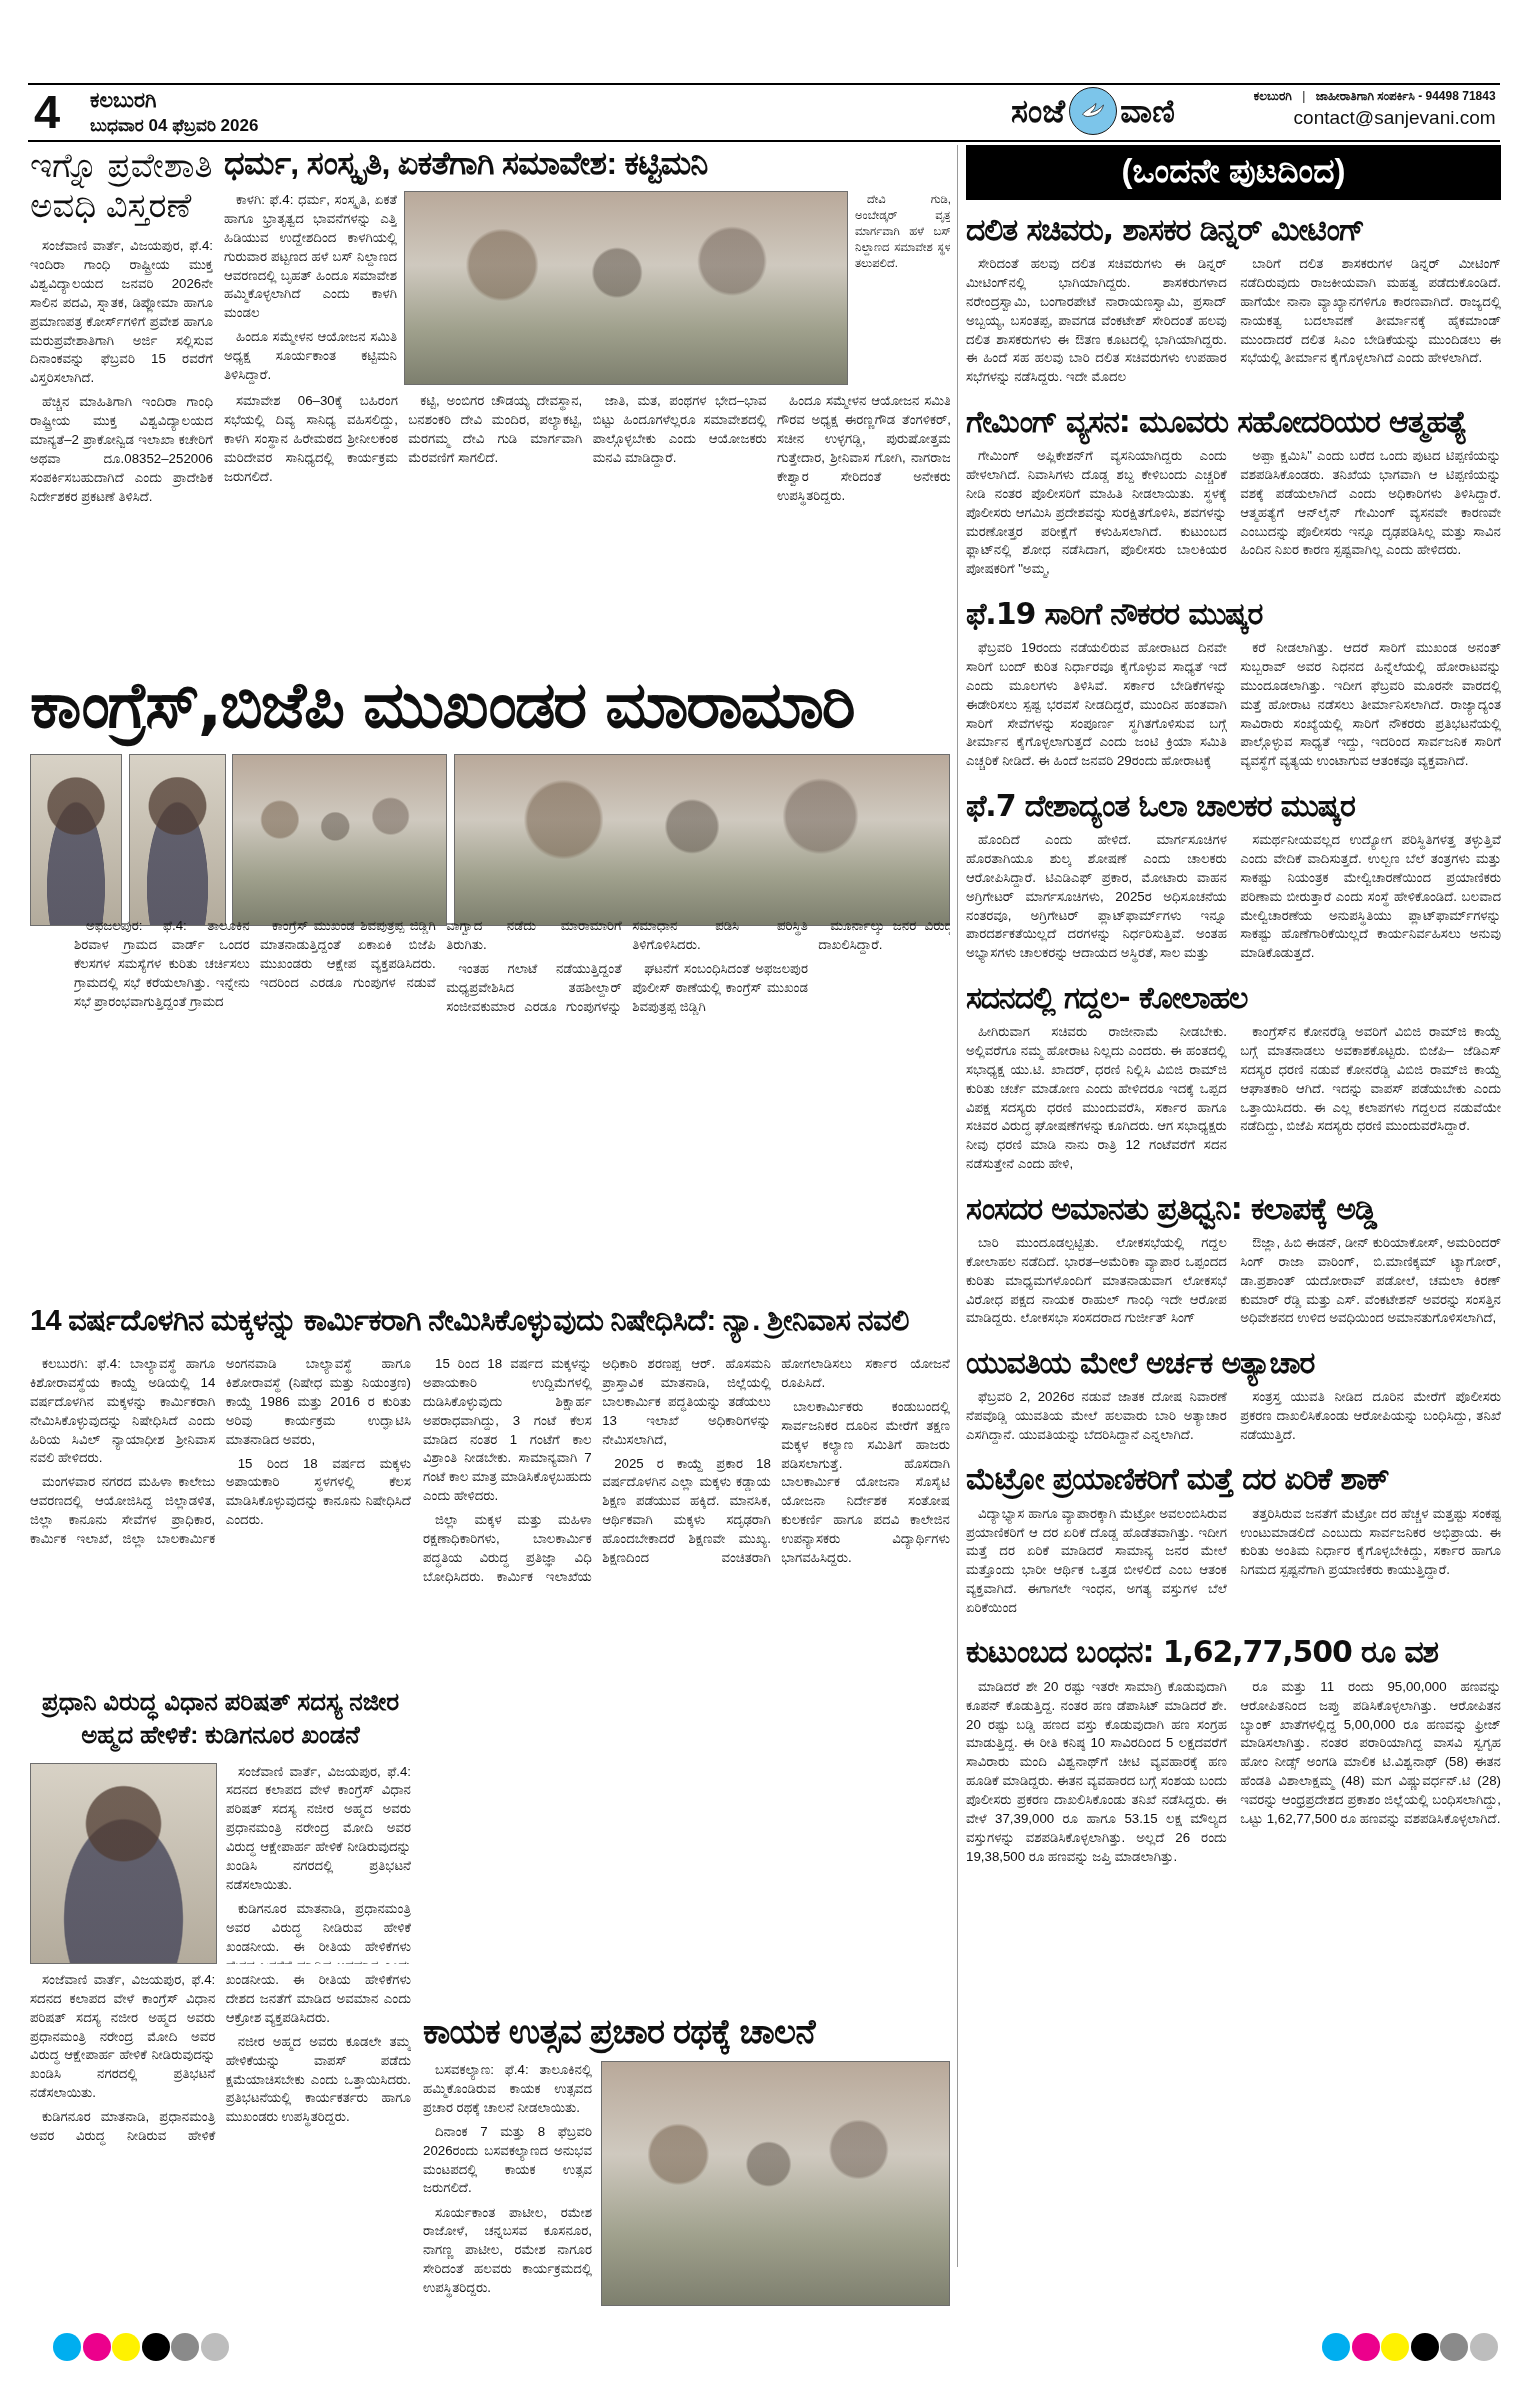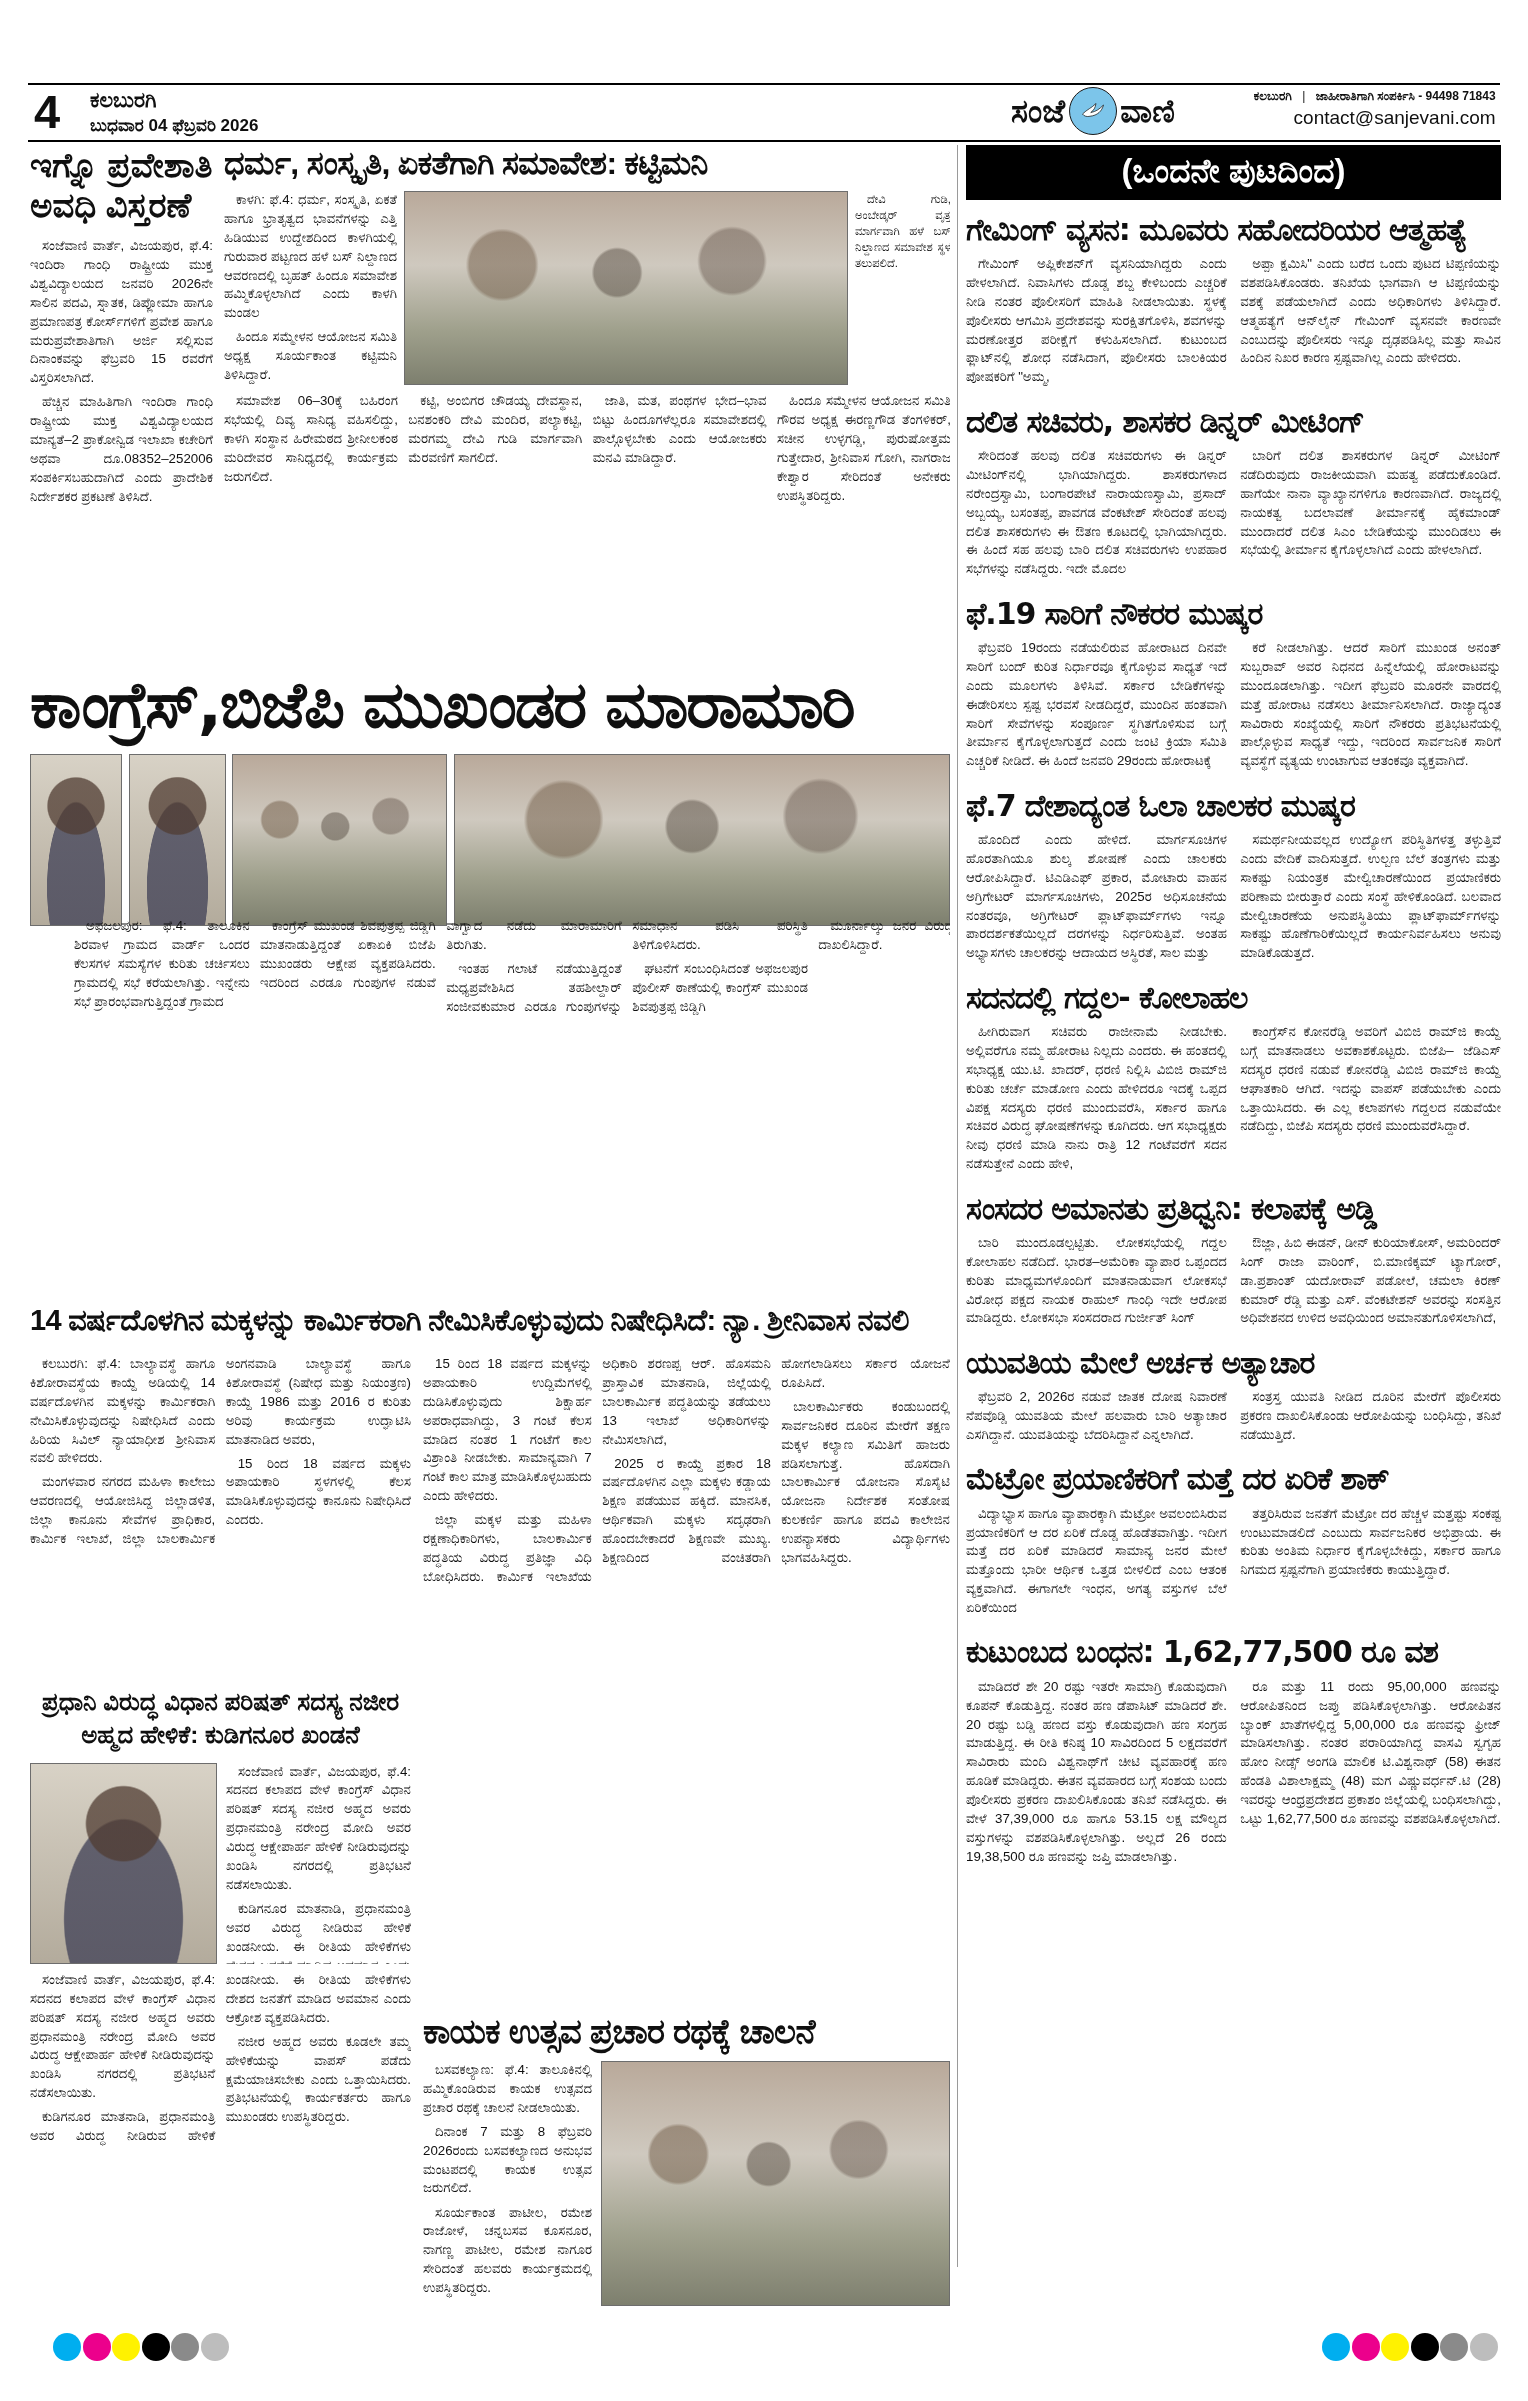--- a/index.html
+++ b/index.html
@@ -23,21 +23,21 @@
   
   .leftzone{position:absolute;left:30px;top:145px;width:920px;height:2177px;overflow:hidden;}
   .rightzone{position:absolute;left:966px;top:145px;width:535px;height:2177px;overflow:hidden;}
   .vdivider{position:absolute;left:957px;top:145px;width:0.7px;height:2122px;background:#9a9a9a;}
   
   p{margin:0 0 5.2px 0;text-indent:12px;text-align:justify;}
   .bodytxt{font-size:13.3px;line-height:1.42;}
   .small{font-size:11.5px;line-height:1.4;}
   
   .a1{position:absolute;left:0;top:0;width:183px;height:526px;overflow:hidden;}
-  .a1 .hl{font-size:34px;line-height:1.18;font-weight:700;margin:0 0 12px 0;}
+  .a1 .hl{font-size:34px;line-height:1.18;font-weight:400;margin:0 0 12px 0;}
   .a2{position:absolute;left:194px;top:0;width:727px;height:526px;overflow:hidden;}
   .a2 .hl{font-size:32px;font-weight:800;margin:0 0 9px 0;white-space:nowrap;letter-spacing:-0.7px;}
   .a2-mid{display:flex;gap:7.4px;height:194px;}
   .a2-left{width:173px;overflow:hidden;}
   .a2-right{width:96px;overflow:hidden;}
   .a2-body{margin-top:7.4px;column-count:4;column-gap:10.4px;height:275px;overflow:hidden;}
   .bighead{position:absolute;left:0;top:528px;width:920px;font-size:64px;font-weight:900;
            letter-spacing:-2.2px;line-height:1.02;font-family:"DejaVu Sans",sans-serif;}
   .photorow{position:absolute;left:0;top:609px;width:920px;height:172px;display:flex;gap:6.7px;}
   .fightbody{position:absolute;left:0;top:772px;width:920px;height:364px;
@@ -195,38 +195,38 @@
         <div class="photo kayphoto"></div>
       </div>
     </div>
 
   </div>
 
   <div class="rightzone">
     <div class="banner">(ಒಂದನೇ ಪುಟದಿಂದ)</div>
     <div id="right-articles">
         <div class="r-article">
+          <div class="rhl">ದಲಿತ ಸಚಿವರು, ಶಾಸಕರ ಡಿನ್ನರ್ ಮೀಟಿಂಗ್</div>
+          <div class="r-cols">
+            <div class="bodytxt">
+              <p>ಸೇರಿದಂತೆ ಹಲವು ದಲಿತ ಸಚಿವರುಗಳು ಈ ಡಿನ್ನರ್ ಮೀಟಿಂಗ್‌ನಲ್ಲಿ ಭಾಗಿಯಾಗಿದ್ದರು. ಶಾಸಕರುಗಳಾದ ನರೇಂದ್ರಸ್ವಾಮಿ, ಬಂಗಾರಪೇಟೆ ನಾರಾಯಣಸ್ವಾಮಿ, ಪ್ರಸಾದ್ ಅಬ್ಬಯ್ಯ, ಬಸಂತಪ್ಪ, ಪಾವಗಡ ವೆಂಕಟೇಶ್ ಸೇರಿದಂತೆ ಹಲವು ದಲಿತ ಶಾಸಕರುಗಳು ಈ ಔತಣ ಕೂಟದಲ್ಲಿ ಭಾಗಿಯಾಗಿದ್ದರು. ಈ ಹಿಂದೆ ಸಹ ಹಲವು ಬಾರಿ ದಲಿತ ಸಚಿವರುಗಳು ಉಪಹಾರ ಸಭೆಗಳನ್ನು ನಡೆಸಿದ್ದರು. ಇದೇ ಮೊದಲ</p>
+            </div>
+            <div class="bodytxt">
+              <p>ಬಾರಿಗೆ ದಲಿತ ಶಾಸಕರುಗಳ ಡಿನ್ನರ್ ಮೀಟಿಂಗ್ ನಡೆದಿರುವುದು ರಾಜಕೀಯವಾಗಿ ಮಹತ್ವ ಪಡೆದುಕೊಂಡಿದೆ. ಹಾಗೆಯೇ ನಾನಾ ವ್ಯಾಖ್ಯಾನಗಳಿಗೂ ಕಾರಣವಾಗಿದೆ. ರಾಜ್ಯದಲ್ಲಿ ನಾಯಕತ್ವ ಬದಲಾವಣೆ ತೀರ್ಮಾನಕ್ಕೆ ಹೈಕಮಾಂಡ್ ಮುಂದಾದರೆ ದಲಿತ ಸಿಎಂ ಬೇಡಿಕೆಯನ್ನು ಮುಂದಿಡಲು ಈ ಸಭೆಯಲ್ಲಿ ತೀರ್ಮಾನ ಕೈಗೊಳ್ಳಲಾಗಿದೆ ಎಂದು ಹೇಳಲಾಗಿದೆ.</p>
+            </div>
+          </div>
+        </div>
+        <div class="r-article">
           <div class="rhl">ಗೇಮಿಂಗ್ ವ್ಯಸನ: ಮೂವರು ಸಹೋದರಿಯರ ಆತ್ಮಹತ್ಯೆ</div>
           <div class="r-cols">
             <div class="bodytxt">
               <p>ಗೇಮಿಂಗ್ ಅಪ್ಲಿಕೇಶನ್‌ಗೆ ವ್ಯಸನಿಯಾಗಿದ್ದರು ಎಂದು ಹೇಳಲಾಗಿದೆ. ನಿವಾಸಿಗಳು ದೊಡ್ಡ ಶಬ್ದ ಕೇಳಿಬಂದು ಎಚ್ಚರಿಕೆ ನೀಡಿ ನಂತರ ಪೊಲೀಸರಿಗೆ ಮಾಹಿತಿ ನೀಡಲಾಯಿತು. ಸ್ಥಳಕ್ಕೆ ಪೊಲೀಸರು ಆಗಮಿಸಿ ಪ್ರದೇಶವನ್ನು ಸುರಕ್ಷಿತಗೊಳಿಸಿ, ಶವಗಳನ್ನು ಮರಣೋತ್ತರ ಪರೀಕ್ಷೆಗೆ ಕಳುಹಿಸಲಾಗಿದೆ. ಕುಟುಂಬದ ಫ್ಲಾಟ್‌ನಲ್ಲಿ ಶೋಧ ನಡೆಸಿದಾಗ, ಪೊಲೀಸರು ಬಾಲಕಿಯರ ಪೋಷಕರಿಗೆ "ಅಮ್ಮ,</p>
             </div>
             <div class="bodytxt">
               <p>ಅಪ್ಪಾ ಕ್ಷಮಿಸಿ" ಎಂದು ಬರೆದ ಒಂದು ಪುಟದ ಟಿಪ್ಪಣಿಯನ್ನು ವಶಪಡಿಸಿಕೊಂಡರು. ತನಿಖೆಯ ಭಾಗವಾಗಿ ಆ ಟಿಪ್ಪಣಿಯನ್ನು ವಶಕ್ಕೆ ಪಡೆಯಲಾಗಿದೆ ಎಂದು ಅಧಿಕಾರಿಗಳು ತಿಳಿಸಿದ್ದಾರೆ. ಆತ್ಮಹತ್ಯೆಗೆ ಆನ್‌ಲೈನ್ ಗೇಮಿಂಗ್ ವ್ಯಸನವೇ ಕಾರಣವೇ ಎಂಬುದನ್ನು ಪೊಲೀಸರು ಇನ್ನೂ ದೃಢಪಡಿಸಿಲ್ಲ ಮತ್ತು ಸಾವಿನ ಹಿಂದಿನ ನಿಖರ ಕಾರಣ ಸ್ಪಷ್ಟವಾಗಿಲ್ಲ ಎಂದು ಹೇಳಿದರು.</p>
-            </div>
-          </div>
-        </div>
-        <div class="r-article">
-          <div class="rhl">ದಲಿತ ಸಚಿವರು, ಶಾಸಕರ ಡಿನ್ನರ್ ಮೀಟಿಂಗ್</div>
-          <div class="r-cols">
-            <div class="bodytxt">
-              <p>ಸೇರಿದಂತೆ ಹಲವು ದಲಿತ ಸಚಿವರುಗಳು ಈ ಡಿನ್ನರ್ ಮೀಟಿಂಗ್‌ನಲ್ಲಿ ಭಾಗಿಯಾಗಿದ್ದರು. ಶಾಸಕರುಗಳಾದ ನರೇಂದ್ರಸ್ವಾಮಿ, ಬಂಗಾರಪೇಟೆ ನಾರಾಯಣಸ್ವಾಮಿ, ಪ್ರಸಾದ್ ಅಬ್ಬಯ್ಯ, ಬಸಂತಪ್ಪ, ಪಾವಗಡ ವೆಂಕಟೇಶ್ ಸೇರಿದಂತೆ ಹಲವು ದಲಿತ ಶಾಸಕರುಗಳು ಈ ಔತಣ ಕೂಟದಲ್ಲಿ ಭಾಗಿಯಾಗಿದ್ದರು. ಈ ಹಿಂದೆ ಸಹ ಹಲವು ಬಾರಿ ದಲಿತ ಸಚಿವರುಗಳು ಉಪಹಾರ ಸಭೆಗಳನ್ನು ನಡೆಸಿದ್ದರು. ಇದೇ ಮೊದಲ</p>
-            </div>
-            <div class="bodytxt">
-              <p>ಬಾರಿಗೆ ದಲಿತ ಶಾಸಕರುಗಳ ಡಿನ್ನರ್ ಮೀಟಿಂಗ್ ನಡೆದಿರುವುದು ರಾಜಕೀಯವಾಗಿ ಮಹತ್ವ ಪಡೆದುಕೊಂಡಿದೆ. ಹಾಗೆಯೇ ನಾನಾ ವ್ಯಾಖ್ಯಾನಗಳಿಗೂ ಕಾರಣವಾಗಿದೆ. ರಾಜ್ಯದಲ್ಲಿ ನಾಯಕತ್ವ ಬದಲಾವಣೆ ತೀರ್ಮಾನಕ್ಕೆ ಹೈಕಮಾಂಡ್ ಮುಂದಾದರೆ ದಲಿತ ಸಿಎಂ ಬೇಡಿಕೆಯನ್ನು ಮುಂದಿಡಲು ಈ ಸಭೆಯಲ್ಲಿ ತೀರ್ಮಾನ ಕೈಗೊಳ್ಳಲಾಗಿದೆ ಎಂದು ಹೇಳಲಾಗಿದೆ.</p>
             </div>
           </div>
         </div>
         <div class="r-article">
           <div class="rhl">ಫೆ.19 ಸಾರಿಗೆ ನೌಕರರ ಮುಷ್ಕರ</div>
           <div class="r-cols">
             <div class="bodytxt">
               <p>ಫೆಬ್ರವರಿ 19ರಂದು ನಡೆಯಲಿರುವ ಹೋರಾಟದ ದಿನವೇ ಸಾರಿಗೆ ಬಂದ್ ಕುರಿತ ನಿರ್ಧಾರವೂ ಕೈಗೊಳ್ಳುವ ಸಾಧ್ಯತೆ ಇದೆ ಎಂದು ಮೂಲಗಳು ತಿಳಿಸಿವೆ. ಸರ್ಕಾರ ಬೇಡಿಕೆಗಳನ್ನು ಈಡೇರಿಸಲು ಸ್ಪಷ್ಟ ಭರವಸೆ ನೀಡದಿದ್ದರೆ, ಮುಂದಿನ ಹಂತವಾಗಿ ಸಾರಿಗೆ ಸೇವೆಗಳನ್ನು ಸಂಪೂರ್ಣ ಸ್ಥಗಿತಗೊಳಿಸುವ ಬಗ್ಗೆ ತೀರ್ಮಾನ ಕೈಗೊಳ್ಳಲಾಗುತ್ತದೆ ಎಂದು ಜಂಟಿ ಕ್ರಿಯಾ ಸಮಿತಿ ಎಚ್ಚರಿಕೆ ನೀಡಿದೆ. ಈ ಹಿಂದೆ ಜನವರಿ 29ರಂದು ಹೋರಾಟಕ್ಕೆ</p>
             </div>
             <div class="bodytxt">

